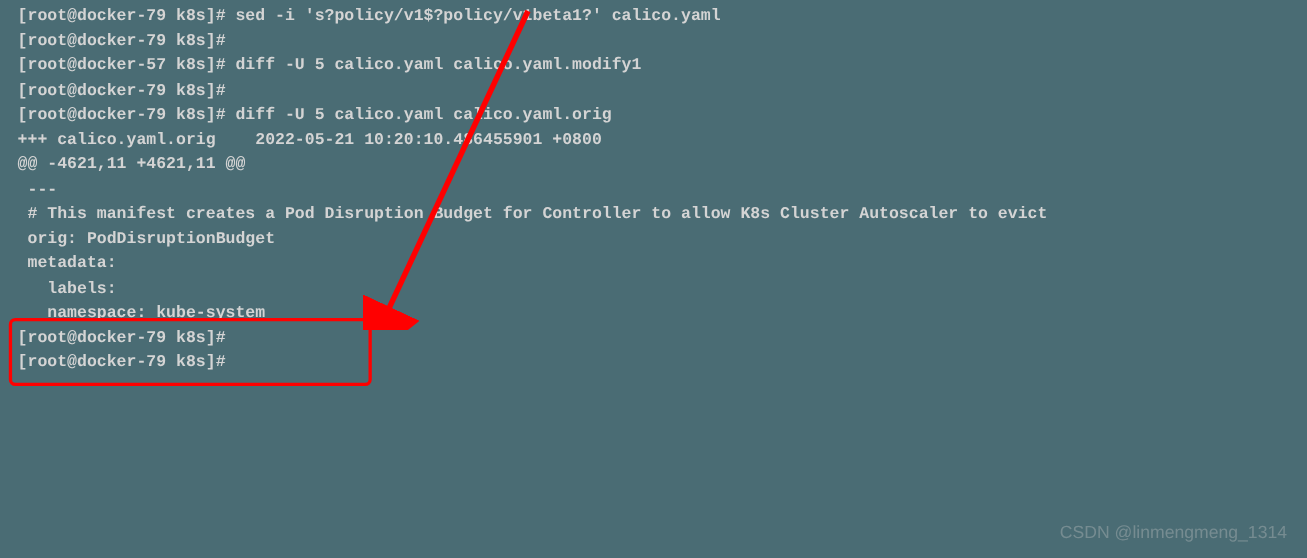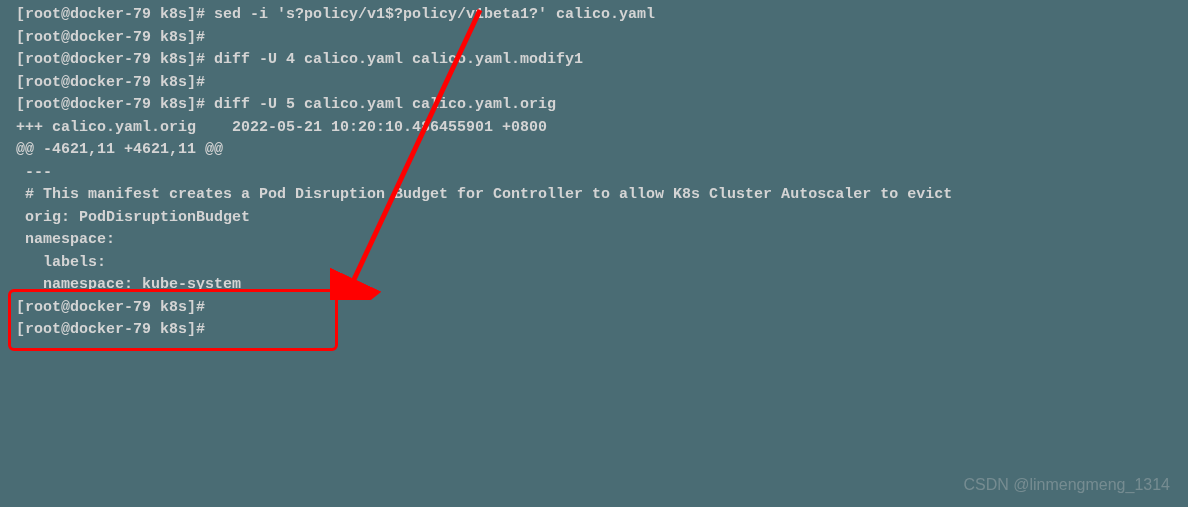--- a/index.html
+++ b/index.html
@@ -46,32 +46,32 @@
       margin-top: 33px;
     }
     pre.line { font-family: inherit; }
   </style>
 </head>
 <body>
 
 <div>
   <pre class="line">[root@docker-79 k8s]# sed -i 's?policy/v1$?policy/v1beta1?' calico.yaml</pre>
   <pre class="line">[root@docker-79 k8s]# </pre>
-  <pre class="line">[root@docker-79 k8s]# diff -U 4 calico.yaml calico.yaml.modify1</pre>
+  <pre class="line">[root@docker-57 k8s]# diff -U 5 calico.yaml calico.yaml.modify1</pre>
   <pre class="line">[root@docker-79 k8s]# </pre>
   <pre class="line">[root@docker-79 k8s]# diff -U 5 calico.yaml calico.yaml.orig</pre>
   <pre class="line">+++ calico.yaml.orig    2022-05-21 10:20:10.486455901 +0800</pre>
   <pre class="line">@@ -4621,11 +4621,11 @@</pre>
   <pre class="line"></pre>
   <pre class="line"> ---</pre>
   <pre class="line"></pre>
   <pre class="line"> # This manifest creates a Pod Disruption Budget for Controller to allow K8s Cluster Autoscaler to evict</pre>
   <pre class="line"></pre>
   <pre class="line"> orig: PodDisruptionBudget</pre>
-  <pre class="line"> namespace:</pre>
+  <pre class="line"> metadata:</pre>
   <pre class="line">   labels:</pre>
   <pre class="line">   namespace: kube-system</pre>
   <pre class="line">[root@docker-79 k8s]# </pre>
   <pre class="line">[root@docker-79 k8s]# </pre>
 </div>
 
 <div class="highlight-box"></div>
 
 <svg class="arrow-svg" viewBox="0 0 180 300">
   <defs>

